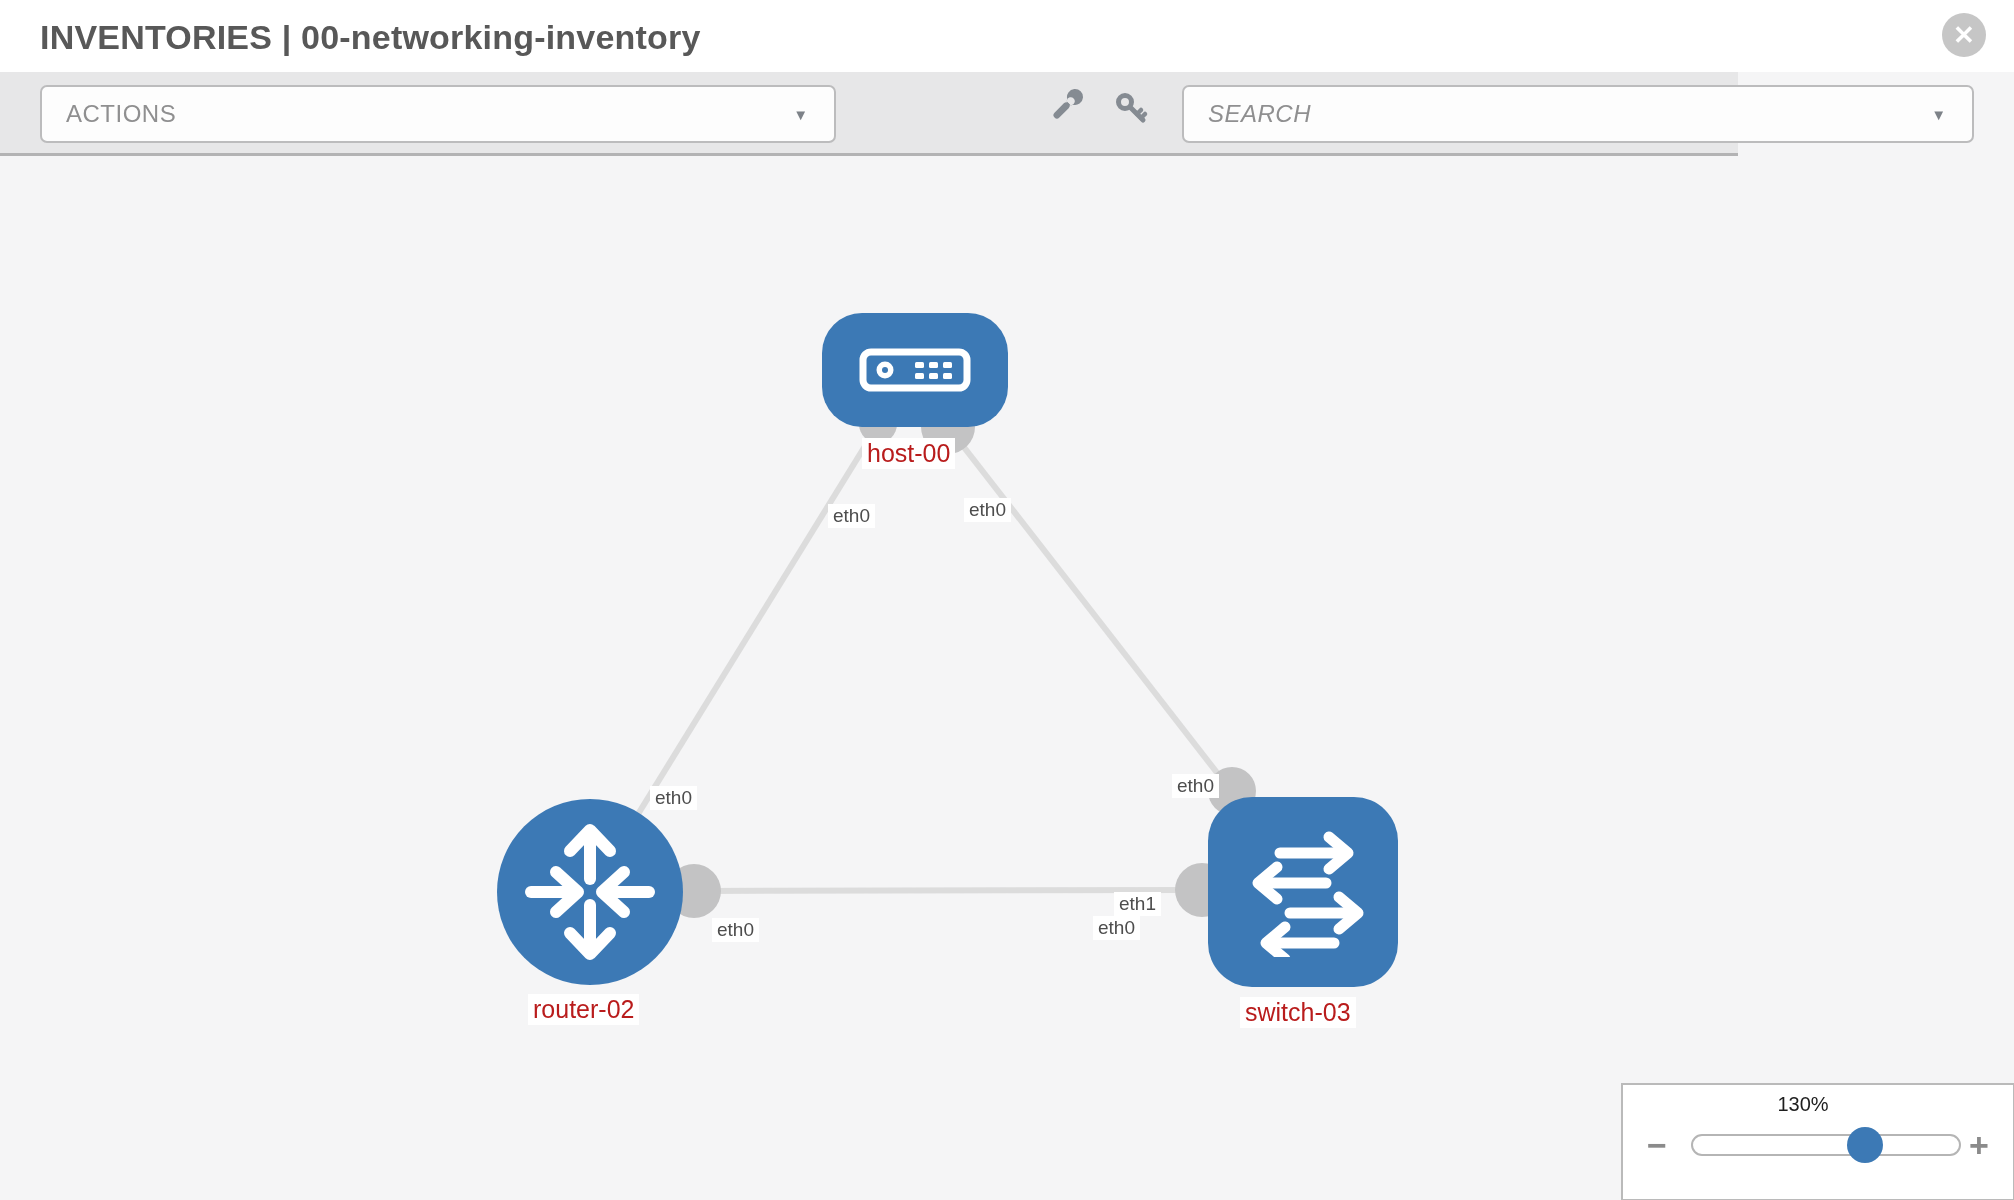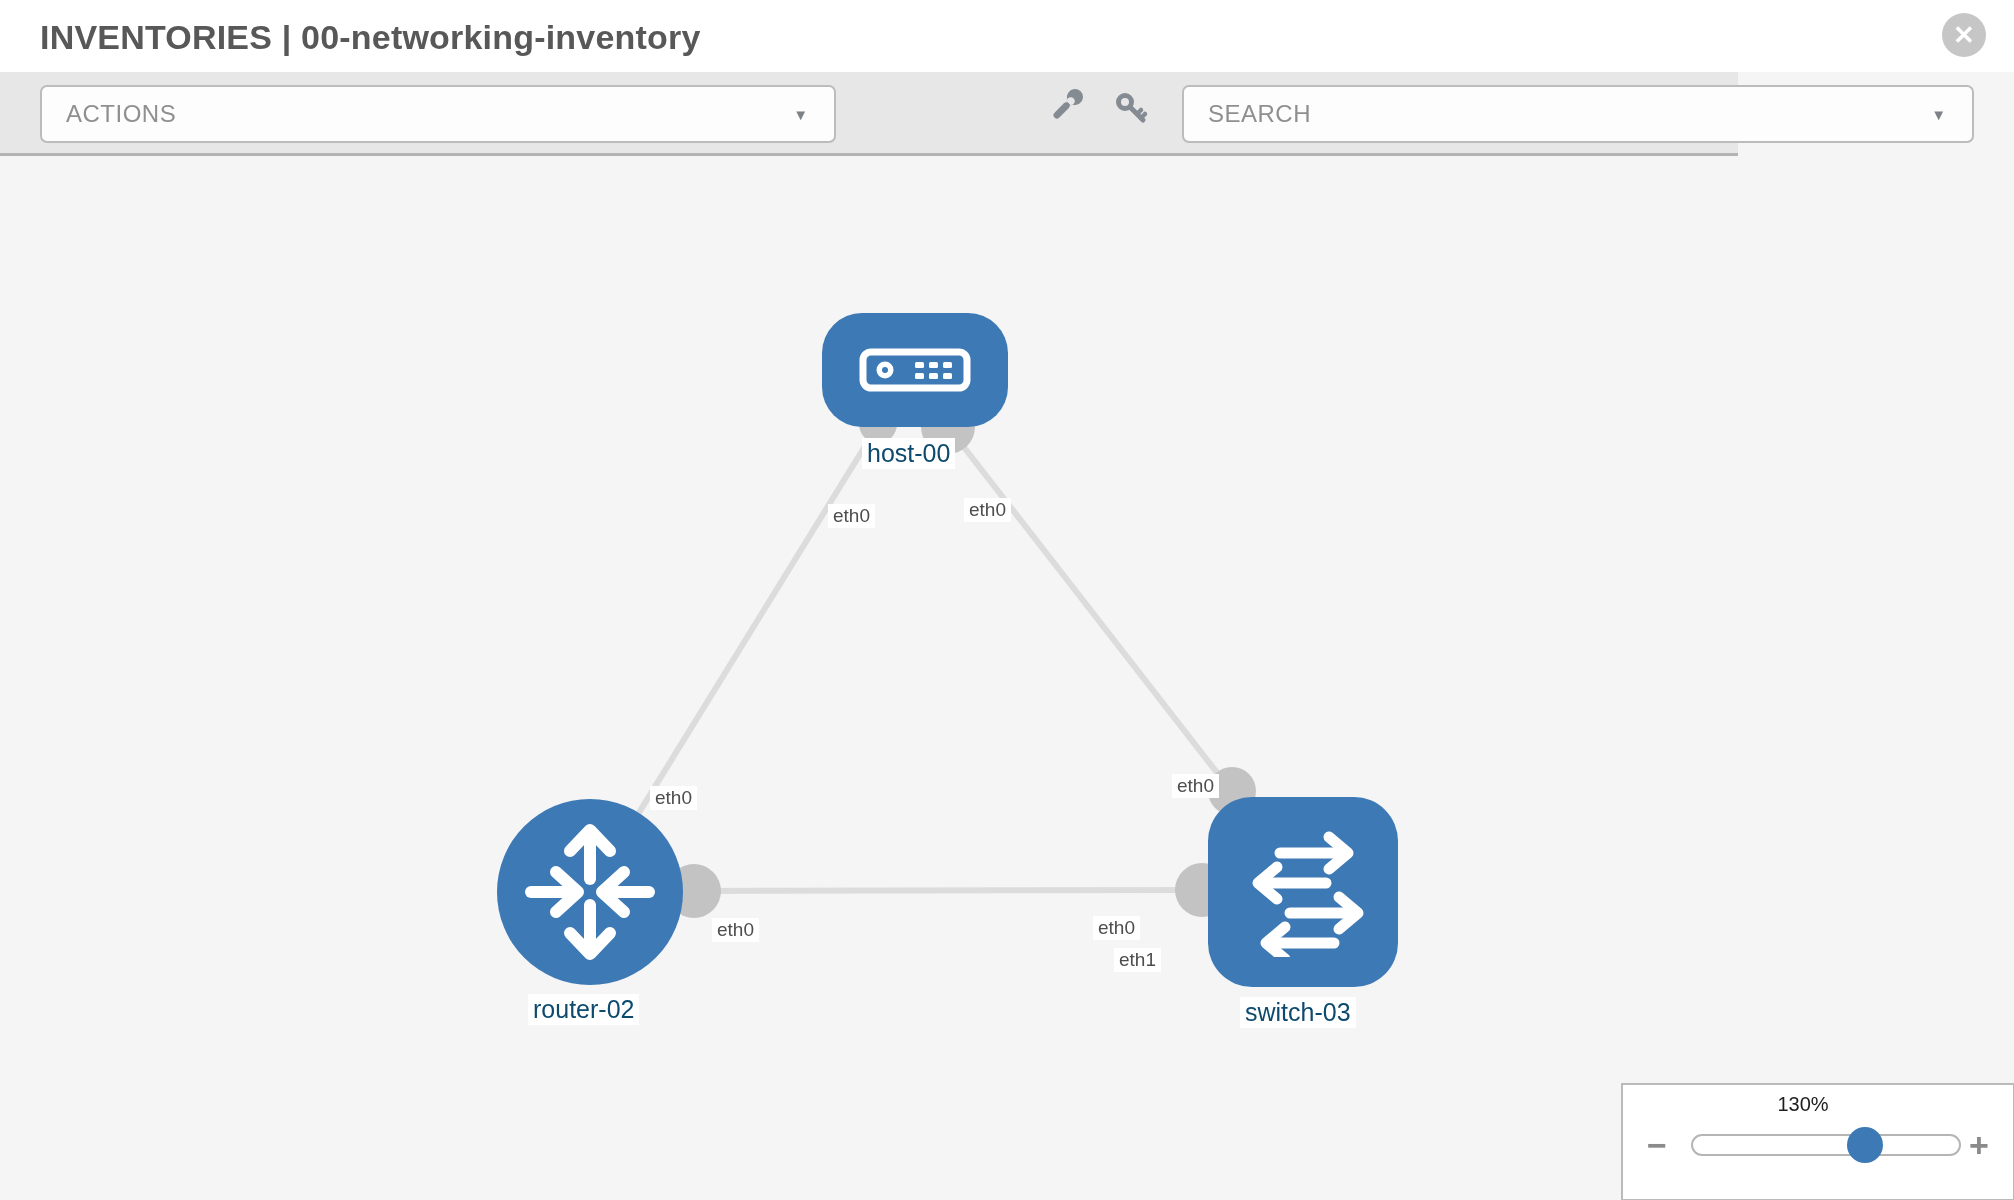--- a/index.html
+++ b/index.html
@@ -45,21 +45,21 @@
     cursor: pointer;
   }
   .dropdown .dd-label {
     font-size: 24px; color: #8f8f90; letter-spacing: 0.5px;
   }
   .dropdown .dd-caret {
     position: absolute; right: 26px; top: 50%; transform: translateY(-50%);
     font-size: 15px; color: #7d8288;
   }
   .dd-actions { left: 40px; width: 796px; }
-  .dd-search  { left: 1182px; width: 792px; }
+  .dd-search  { left: 1182px; width: 792px; font-style: italic; }
   .tool-icon {
     position: absolute; top: 16px; width: 46px; height: 46px;
     display: flex; align-items: center; justify-content: center;
     cursor: pointer;
   }
   .tool-wrench { left: 1040px; }
   .tool-key    { left: 1108px; }
 
   
   .canvas {
@@ -82,33 +82,33 @@
     left: 1208px; top: 638px; width: 190px; height: 190px; border-radius: 44px;
     display: flex; align-items: center; justify-content: center;
   }
 
   .chip {
     position: absolute; z-index: 3;
     background: #ffffff; color: #4d4d4d;
     padding: 1px 5px; white-space: nowrap;
   }
   .if-chip { font-size: 19px; margin-top: 48px; }
-  .node-label { font-size: 25px; color: #0c4a6e; }
+  .node-label { font-size: 25px; color: #b91c1c; }
 
   .lbl-host    { left: 862px;  top: 279px; }
   .lbl-router  { left: 528px;  top: 835px; }
   .lbl-switch  { left: 1240px; top: 838px; }
 
   .if-host-left    { left: 828px;  top: 297px; }
   .if-host-right   { left: 964px;  top: 291px; }
   .if-link1-router { left: 650px;  top: 579px; }
   .if-link2-switch { left: 1172px; top: 567px; }
   .if-link3-router { left: 712px;  top: 711px; }
   .if-link3-back   { left: 1093px; top: 709px; }
-  .if-link3-front  { left: 1114px; top: 741px; }
+  .if-link3-front  { left: 1114px; top: 685px; }
 
   
   .zoom-panel {
     position: absolute; left: 1621px; top: 1083px; width: 394px; height: 118px;
     background: #ffffff;
     border: 2px solid #bababa;
     z-index: 4;
   }
   .zoom-value {
     position: absolute; left: 0; top: 8px; width: 360px;

